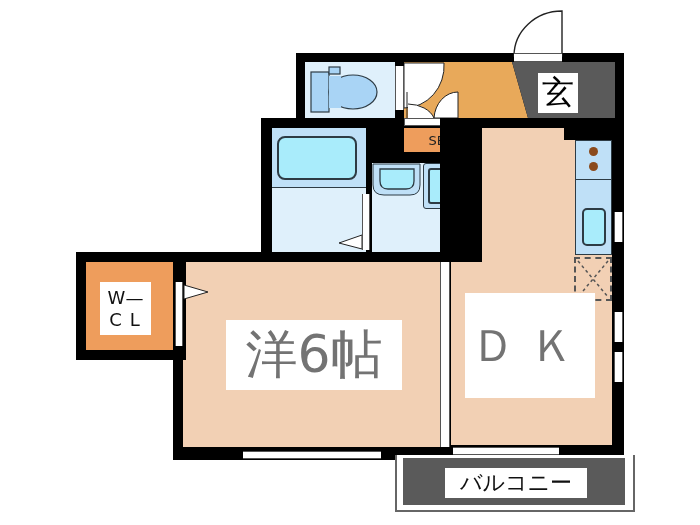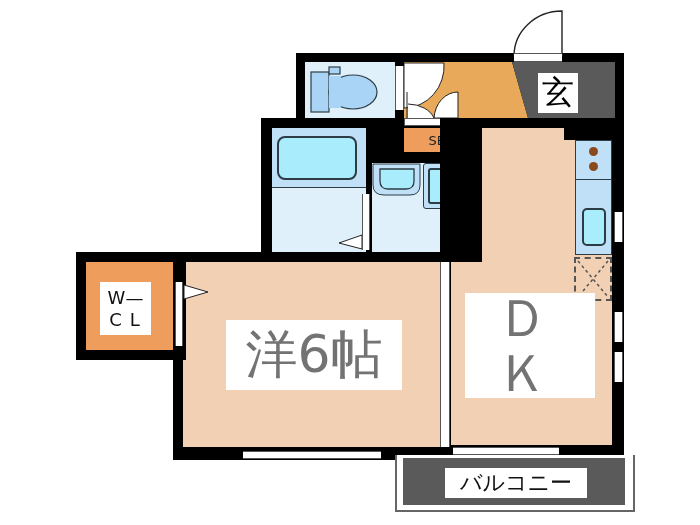--- a/index.html
+++ b/index.html
@@ -108,21 +108,21 @@
       <line x1="2" y1="2" x2="32" y2="38" stroke="#555" stroke-width="1.5" stroke-dasharray="3,3"></line>
       <line x1="32" y1="2" x2="2" y2="38" stroke="#555" stroke-width="1.5" stroke-dasharray="3,3"></line>
     </svg>
 </div>
 
 <div class="abs winv" style="left:614px;top:212px;width:9px;height:30px;"></div>
 <div class="abs winv" style="left:614px;top:312px;width:9px;height:30px;"></div>
 <div class="abs winv" style="left:614px;top:352px;width:9px;height:30px;"></div>
 
 <div class="abs label-box blue-text" style="left:465px;top:293px;width:130px;height:105px;flex-direction:column;line-height:1.05;">
-  <div style="font-size:52px;letter-spacing:14px;">ＤＫ</div>
+  <div style="font-size:45px;letter-spacing:14px;">ＤＫ</div>
 </div>
 
 <div class="abs win" style="left:453px;top:447px;width:106px;height:8px;"></div>
 
 <div class="abs wall" style="left:173px;top:252px;width:278px;height:208px;"></div>
 <div class="abs floor" style="left:183px;top:262px;width:257px;height:185px;"></div>
 
 <div class="abs" style="left:440px;top:262px;width:10px;height:185px;background:#fff;border-left:1px solid #555;border-right:1px solid #555;"></div>
 
 <div class="abs label-box blue-text" style="left:226px;top:320px;width:176px;height:70px;font-size:52px;">洋6帖</div>

